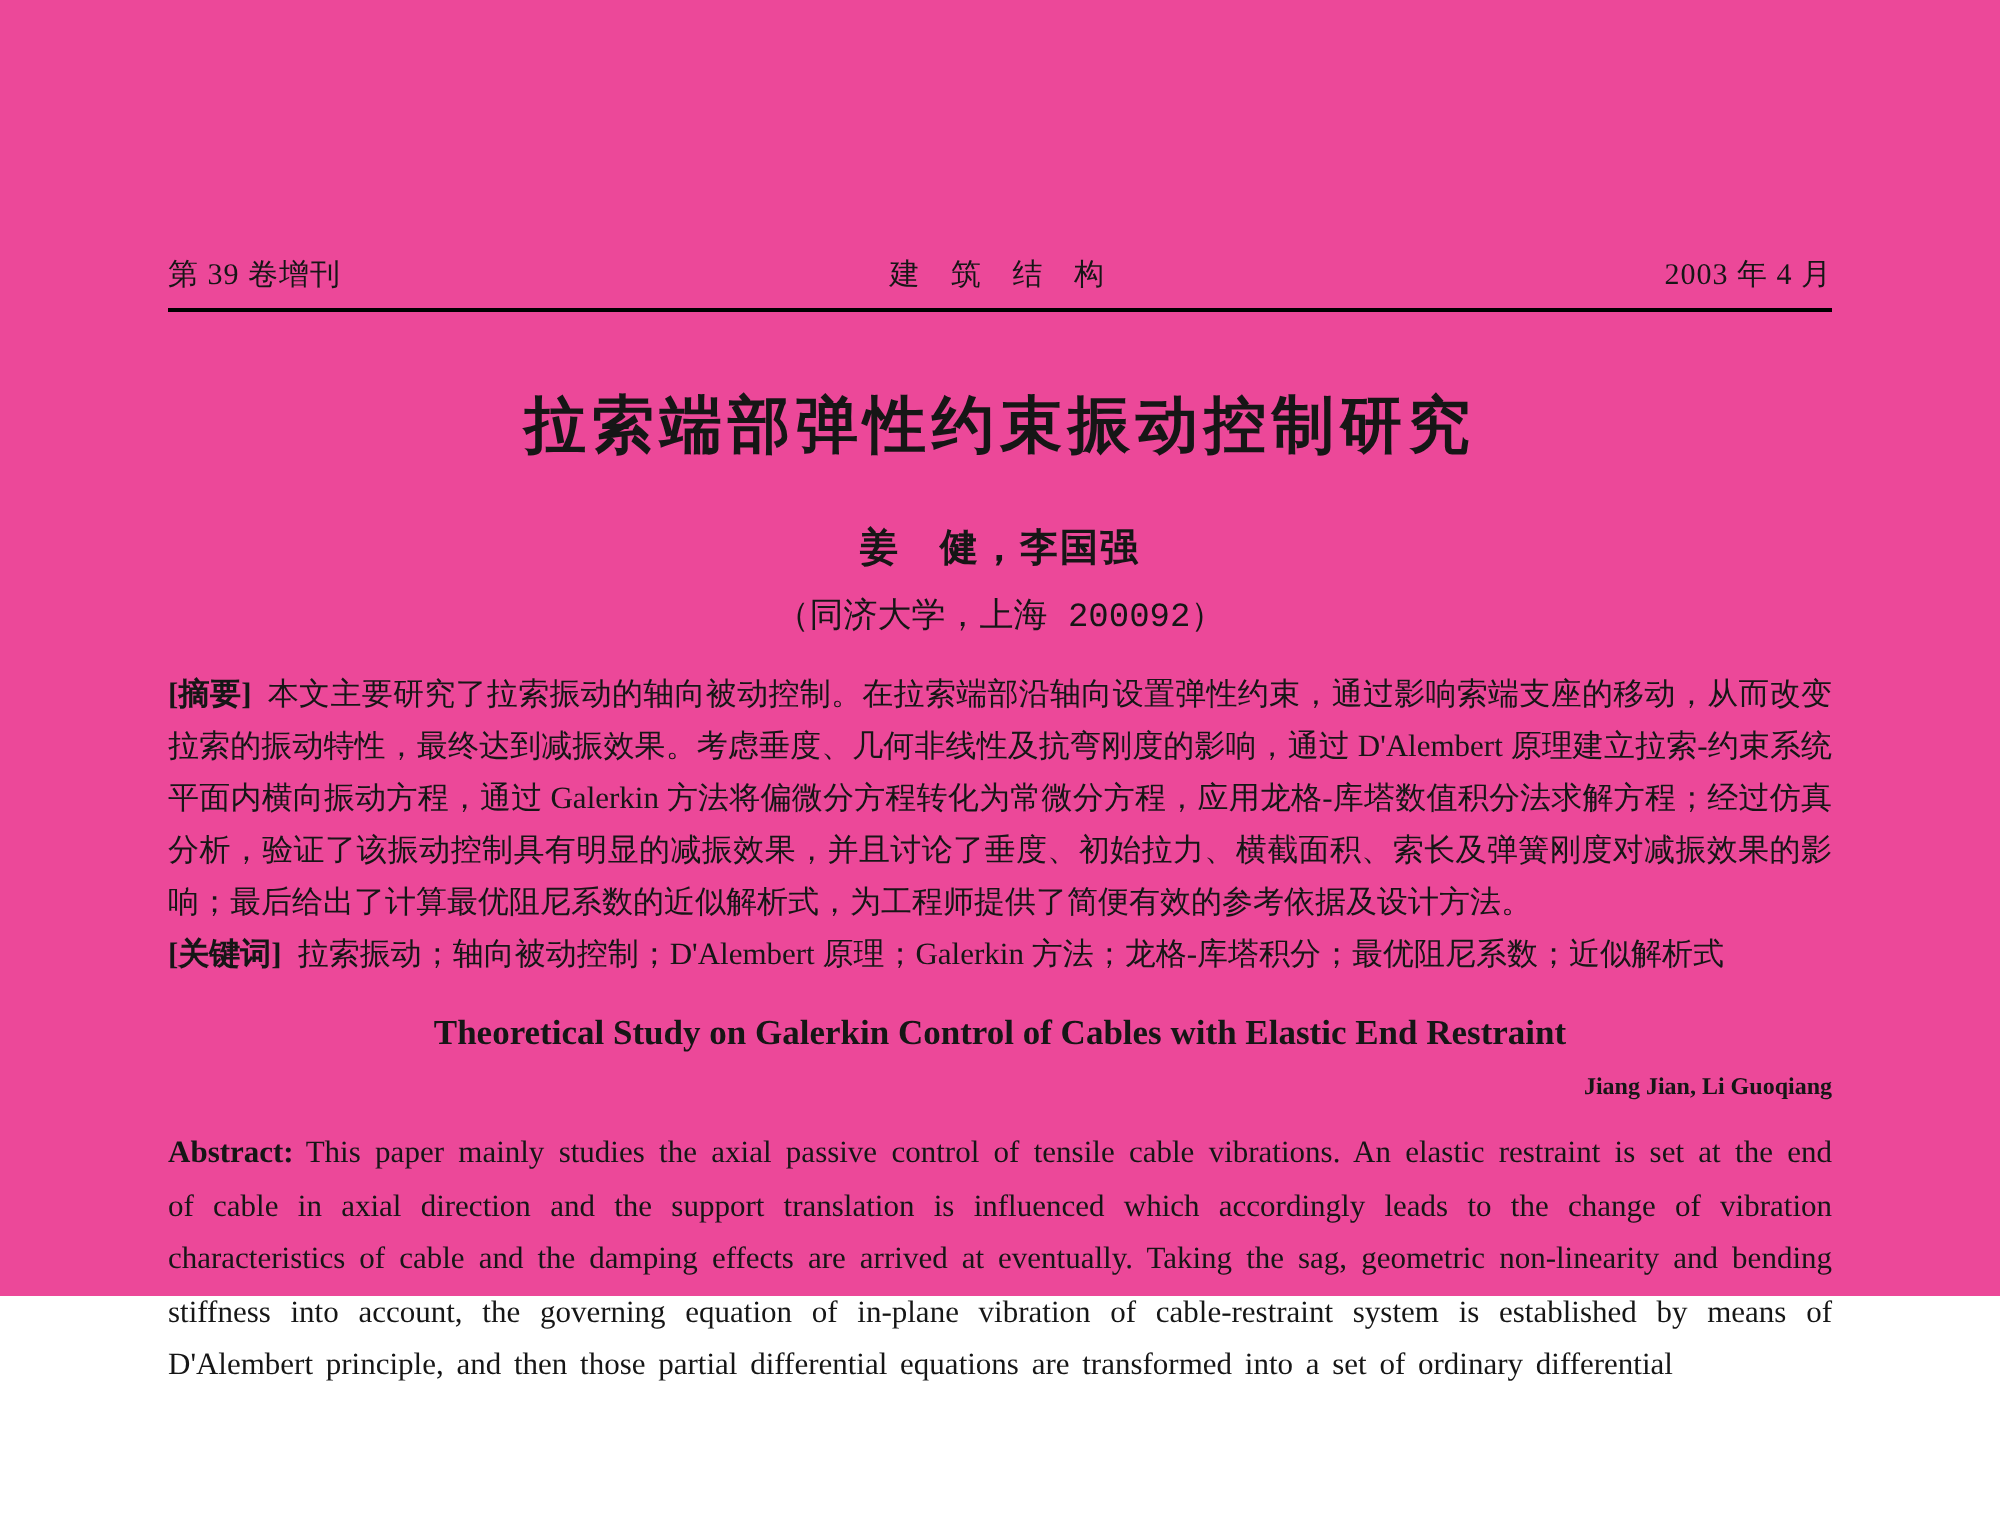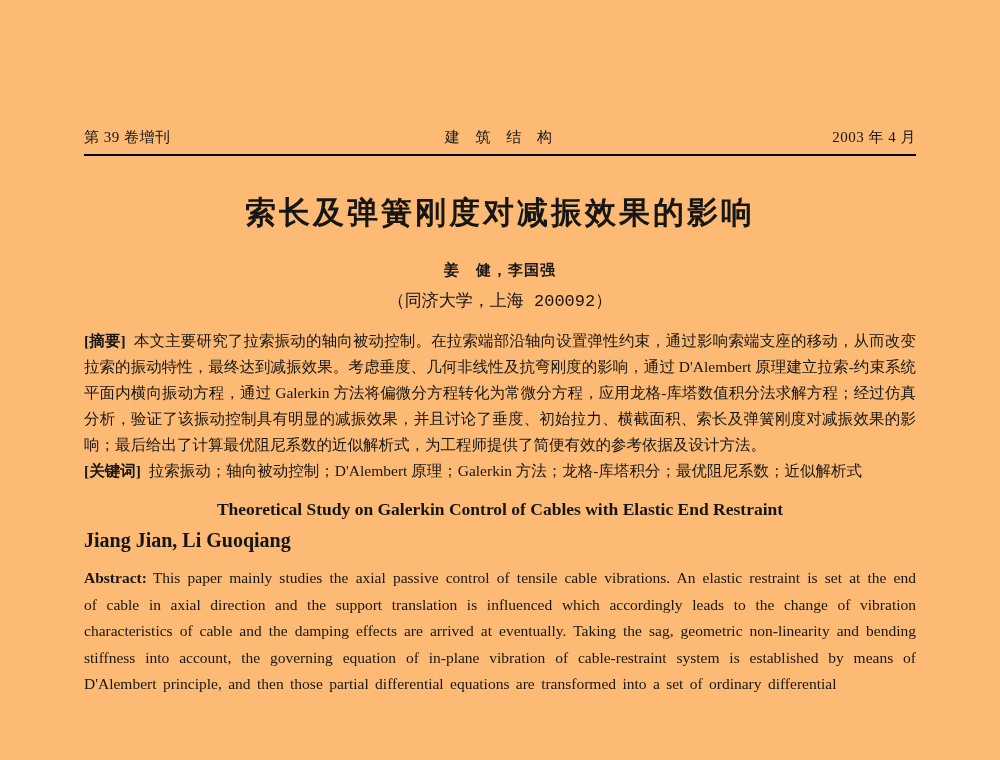--- a/index.html
+++ b/index.html
@@ -3,21 +3,21 @@
 <meta charset="utf-8">
 <style>
   * { margin: 0; padding: 0; box-sizing: border-box; }
   html, body { width: 1000px; height: 760px; }
   body {
     background: #ffffff;
     overflow: hidden;
     font-family: "Liberation Serif", "DejaVu Serif", serif;
     color: #161616;
   }
-  .page { width: 1000px; height: 760px; background: #fdba74; }
+  .page { width: 1000px; height: 648px; background: #ec4899; }
   .content { width: 832px; margin: 0 auto; padding-top: 128px; }
 
   .header-row {
     display: flex;
     justify-content: space-between;
     align-items: baseline;
     font-size: 15px;
     letter-spacing: 0.5px;
   }
   .journal-name { letter-spacing: 6px; }
@@ -25,21 +25,21 @@
 
   .title {
     text-align: center;
     font-size: 31px;
     font-weight: 600;
     letter-spacing: 3px;
     margin-top: 36px;
   }
   .authors {
     text-align: center;
-    font-size: 15px;
+    font-size: 19px;
     font-weight: 600;
     letter-spacing: 1px;
     margin-top: 27px;
   }
   .affiliation {
     text-align: center;
     font-size: 17px;
     margin-top: 9px;
     font-family: Liberation Mono, monospace;
   }
@@ -57,22 +57,22 @@
   }
   .label { font-weight: 700; margin-right: 8px; }
 
   .en-title {
     text-align: center;
     font-size: 17.5px;
     font-weight: 700;
     margin-top: 15px;
   }
   .en-authors {
-    text-align: left;
-    font-size: 20px;
+    text-align: right;
+    font-size: 12px;
     font-weight: 700;
     margin-top: 9px;
   }
   .en-affiliation {
     text-align: center;
     font-size: 14.5px;
     margin-top: 8px;
   }
   .en-abstract {
     margin-top: 13px;
@@ -89,21 +89,21 @@
 <div class="page">
   <div class="content">
 
     <div class="header-row">
       <span class="journal-volume">第 39 卷增刊</span>
       <span class="journal-name">建 筑 结 构</span>
       <span class="issue-date">2003 年 4 月</span>
     </div>
     <div class="rule"></div>
 
-    <h1 class="title">索长及弹簧刚度对减振效果的影响</h1>
+    <h1 class="title">拉索端部弹性约束振动控制研究</h1>
 
     <div class="authors">姜　健，李国强</div>
     <div class="affiliation">（同济大学，上海 200092）</div>
 
     <p class="cn-abstract"><span class="label">[摘要]</span><span>本文主要研究了拉索振动的轴向被动控制。在拉索端部沿轴向设置弹性约束，通过影响索端支座的移动，从而改变拉索的振动特性，最终达到减振效果。考虑垂度、几何非线性及抗弯刚度的影响，通过 D'Alembert 原理建立拉索-约束系统平面内横向振动方程，通过 Galerkin 方法将偏微分方程转化为常微分方程，应用龙格-库塔数值积分法求解方程；经过仿真分析，验证了该振动控制具有明显的减振效果，并且讨论了垂度、初始拉力、横截面积、索长及弹簧刚度对减振效果的影响；最后给出了计算最优阻尼系数的近似解析式，为工程师提供了简便有效的参考依据及设计方法。</span></p>
 
     <p class="cn-keywords"><span class="label">[关键词]</span><span>拉索振动；轴向被动控制；D'Alembert 原理；Galerkin 方法；龙格-库塔积分；最优阻尼系数；近似解析式</span></p>
 
     <div class="en-title">Theoretical Study on Galerkin Control of Cables with Elastic End Restraint</div>
     <div class="en-authors">Jiang Jian, Li Guoqiang</div>

